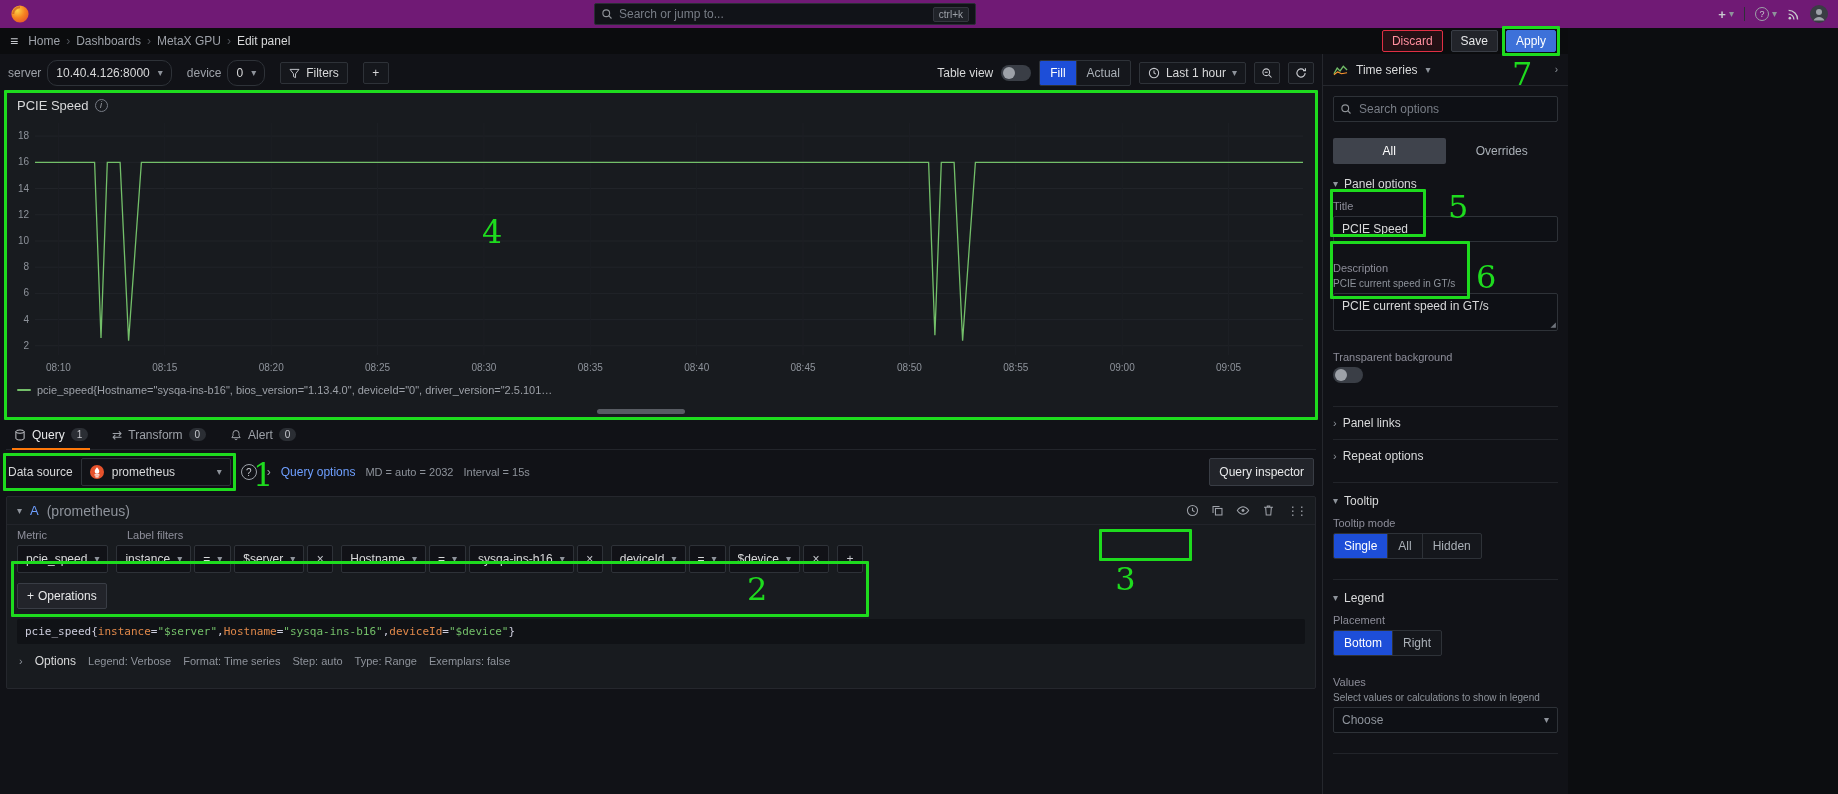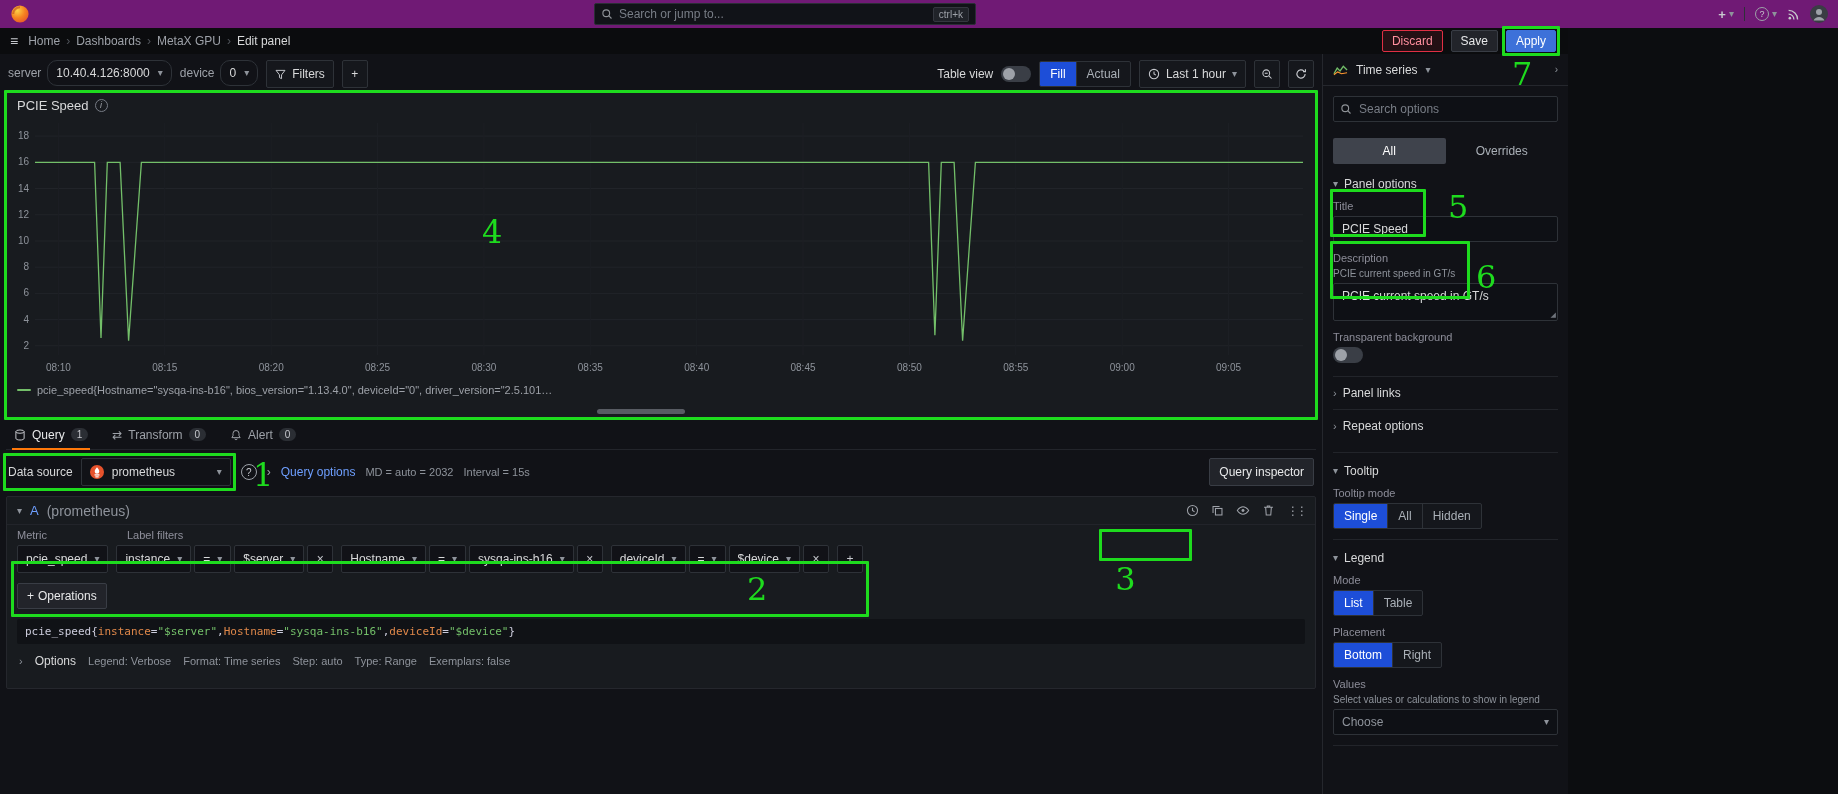--- a/index.html
+++ b/index.html
@@ -33,25 +33,25 @@
 .btn-secondary{background:#22242a;border:1px solid #393d45;color:#e8e9ea}
 .btn-primary{background:#3d71d9;border:1px solid #3d71d9;color:#fff}
 .btn-destructive{background:rgba(224,47,68,.12);border:1px solid #e02f44;color:#ff8f9e}
 
 
 .content-row{display:flex;width:1568px;height:740px;background:#111217}
 .main-col{width:1322px;padding:0 6px;position:relative}
 .options-pane{width:246px;border-left:1px solid #25272d;background:#111217}
 
 
-.dash-toolbar{display:flex;align-items:flex-start;gap:8px;padding:6px 2px 6px;height:38px}
+.dash-toolbar{display:flex;align-items:center;gap:15px;padding:6px 2px 6px;height:38px}
 .var-group{display:flex;align-items:center;gap:6px}
 .var-label{color:#9da1a8}
 .var-value{height:26px;background:#111217;border:1px solid #2e3238;border-radius:10px;padding:0 8px;display:flex;align-items:center;gap:8px;color:#d8d9da}
-.tool-btn{height:28px;background:#15171c;border:1px solid #2e3238;border-radius:2px;padding:0 8px;display:flex;align-items:center;gap:6px;color:#d8d9da;white-space:nowrap}
+.tool-btn{height:22px;background:#15171c;border:1px solid #2e3238;border-radius:2px;padding:0 8px;display:flex;align-items:center;gap:6px;color:#d8d9da;white-space:nowrap}
 .tool-btn.sq{width:26px;justify-content:center;padding:0}
 .toolbar-right{margin-left:auto;display:flex;align-items:center;gap:8px}
 
 
 .toggle{width:30px;height:16px;border-radius:8px;background:#3a3e46;display:inline-block;position:relative;flex:none}
 .toggle .knob{position:absolute;top:2px;left:2px;width:12px;height:12px;border-radius:50%;background:#9da1a8}
 .toggle.on{background:#3d71d9}
 .toggle.on .knob{left:auto;right:2px;background:#fff}
 .toggle.sm{width:26px;height:14px}
 .toggle.sm .knob{width:10px;height:10px}
@@ -130,21 +130,21 @@
 .pane-body{padding:10px 10px 0}
 .pane-search{position:relative;margin-bottom:16px}
 .pane-search svg{position:absolute;left:7px;top:7px}
 .pane-search input{width:100%;height:26px;background:#0e1015;border:1px solid #2e3238;border-radius:2px;padding:0 8px 0 25px}
 .pane-search input::placeholder{color:#787d86}
 .pane-tabs{display:flex;margin-bottom:2px}
 .ptab{flex:1;height:26px;color:#aab0b7;border-radius:2px}
 .ptab.selected{background:#3f434c;color:#fff}
 .sect-header{display:flex;align-items:center;gap:6px;font-weight:500;color:#d8d9da;padding:11px 0 7px}
 .sect-header.bt{border-top:1px solid #22242a;margin-top:10px}
-.field-group{margin:2px 0 10px}
+.field-group{margin:2px 0 20px}
 .fl{margin-bottom:4px}
 .field-helper{font-size:10px;color:#8e939b;margin-bottom:4px;white-space:nowrap;overflow:hidden}
 .input{width:100%;height:26px;background:#0e1015;border:1px solid #2e3238;border-radius:2px;padding:0 8px;color:#d8d9da;display:flex;align-items:center}
 input.input{display:inline-block}
 .textarea-wrap{position:relative}
 .ta{height:38px;resize:none;padding:5px 8px;width:100%}
 .resize{position:absolute;right:2px;bottom:2px;font-size:7px;color:#6e737b}
 .collapse-row{display:flex;align-items:center;gap:6px;color:#d8d9da;padding:9px 0;border-top:1px solid #22242a}
 .select{justify-content:space-between}
 .select .placeholder{color:#8e939b}
@@ -578,27 +578,20 @@
           <button class="radio-btn">All</button>
           <button class="radio-btn">Hidden</button>
         </div>
       </div>
 
       <div class="sect-header bt">
           <i class="caret">▾</i>
           <span>Legend</span>
         </div>
       <div class="field-group">
-        <div class="field-label fl">Mode</div>
-        <div class="radio-group">
-          <button class="radio-btn selected">List</button>
-          <button class="radio-btn">Table</button>
-        </div>
-      </div>
-      <div class="field-group">
         <div class="field-label fl">Placement</div>
         <div class="radio-group">
           <button class="radio-btn selected">Bottom</button>
           <button class="radio-btn">Right</button>
         </div>
       </div>
       <div class="field-group">
         <div class="field-label fl">Values</div>
         <div class="field-helper">Select values or calculations to show in legend</div>
         <button class="input select">

